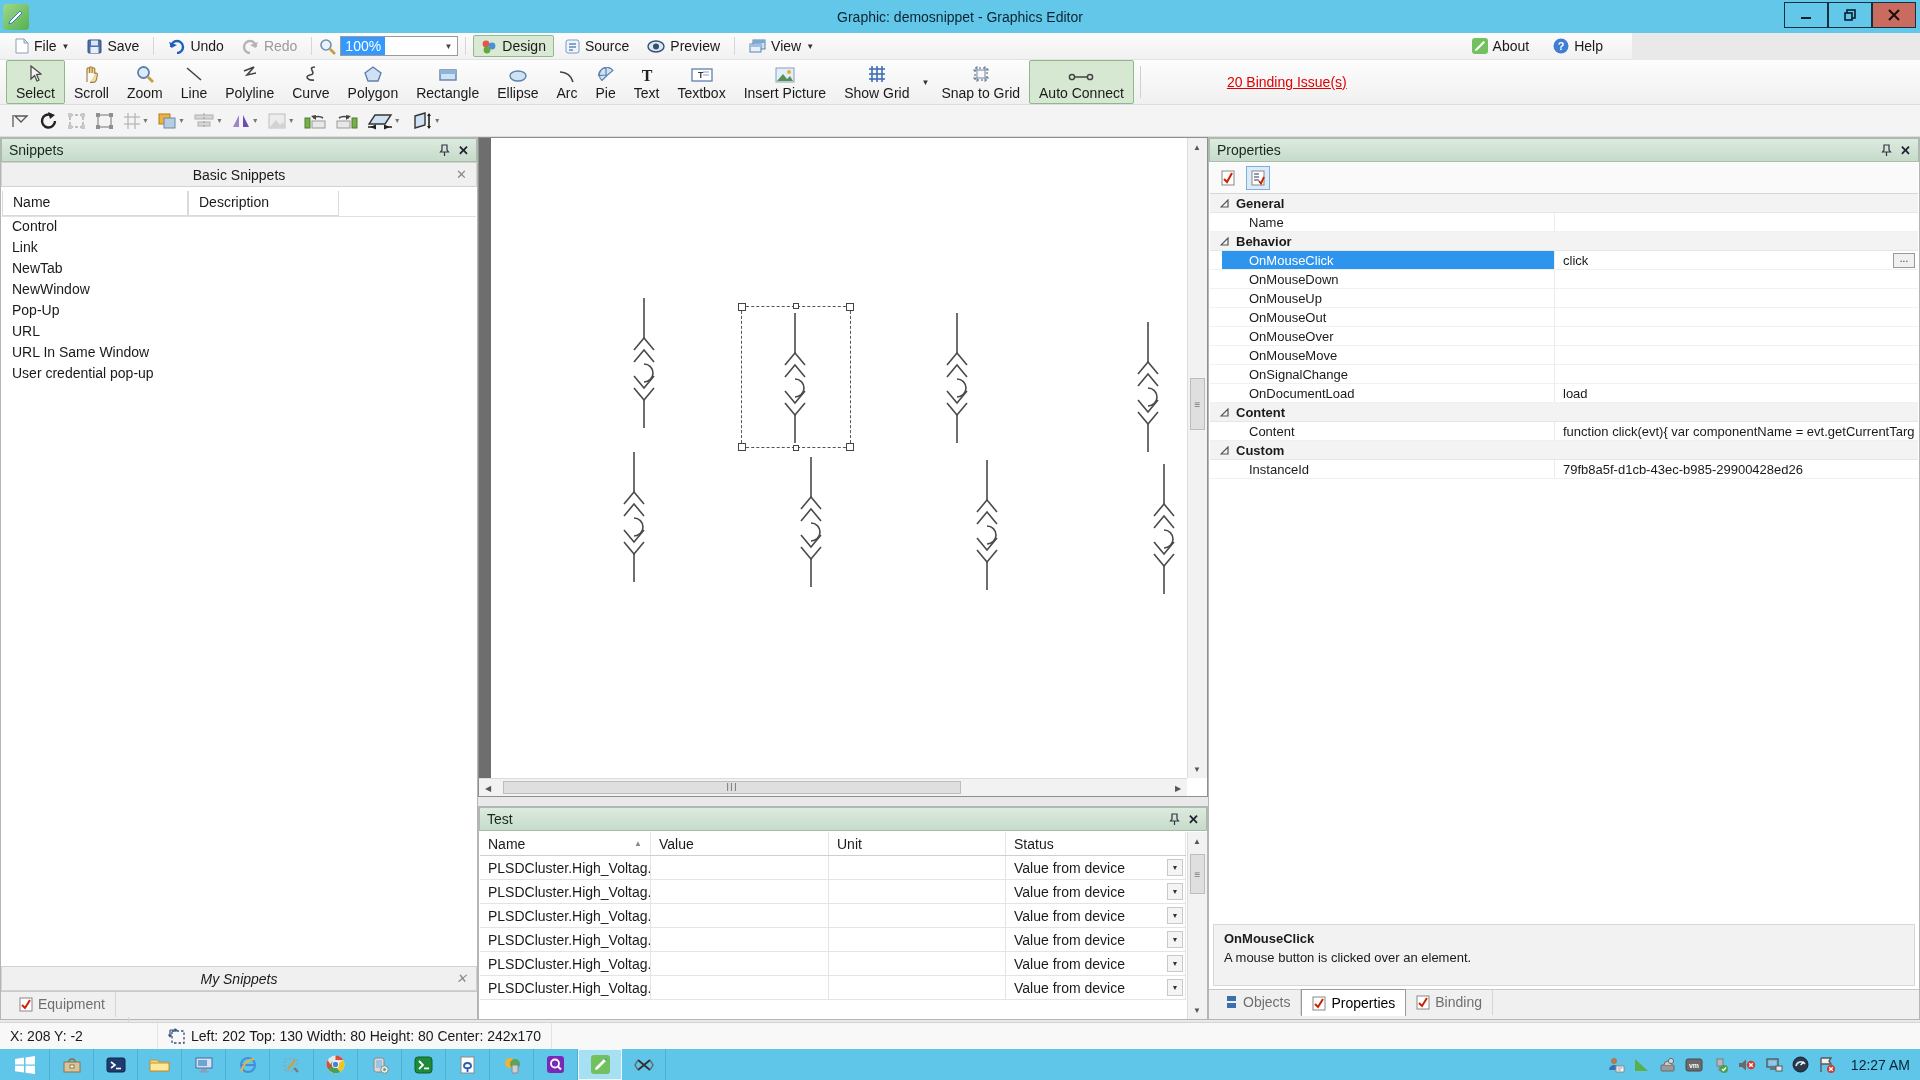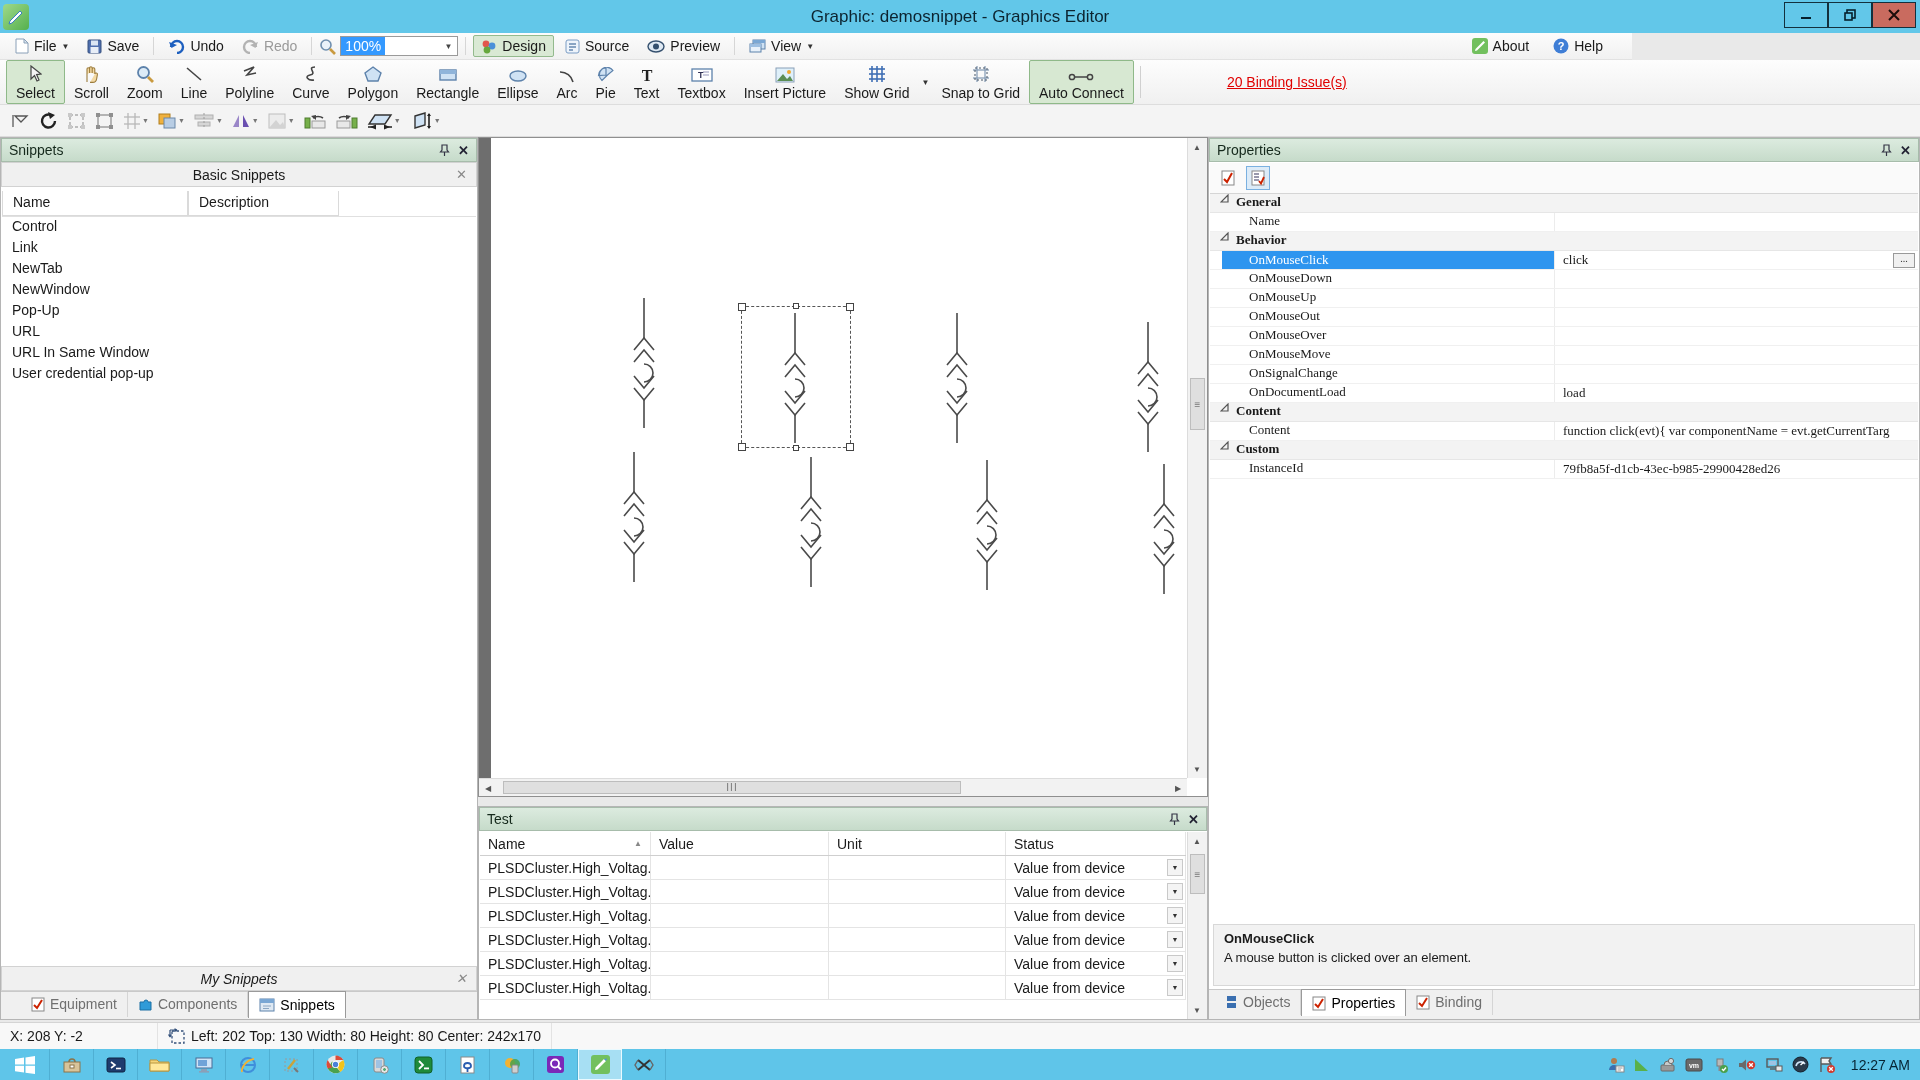--- a/index.html
+++ b/index.html
@@ -7,21 +7,21 @@
     font-family:"Liberation Sans", sans-serif; font-size:14px; color:#1a1a1a;
     background:#e9e9e9; }
 
   
   .titlebar { position:absolute; left:0; top:0; width:1920px; height:33px;
     background:#62c7e9; display:flex; align-items:center; }
   .app-icon { width:26px; height:26px; margin-left:3px; border-radius:4px;
     background:linear-gradient(135deg,#9fd98a,#55b04e); position:relative; }
   .app-icon svg { position:absolute; left:4px; top:4px; }
   .title-text { position:absolute; left:0; right:0; text-align:center;
-    font-size:17px; color:#0c2430; }
+    font-size:14px; color:#0c2430; }
   .win-btns { margin-left:auto; display:flex; height:26px; margin-right:4px; margin-top:-4px;}
   .win-btn { width:44px; height:26px; display:flex; align-items:center;
     justify-content:center; border:1px solid #13303d; color:#061a24;
     font-size:14px; font-weight:bold; }
   .win-btn.close { background:#c96b5f; }
 
   
   .menubar { position:absolute; left:0; top:33px; width:1632px; height:27px;
     background:linear-gradient(#fcfcfc,#f1f1f1); border-bottom:1px solid #e2e2e2;
     display:flex; align-items:center; padding:0 8px; gap:4px; }
@@ -72,21 +72,21 @@
   .left-panel { position:absolute; left:0; top:137px; width:478px; height:883px;
     background:#fff; border:1px solid #b5b5b5; }
   .snip-cols { position:absolute; left:1px; right:1px; top:53px; height:26px;
     border-bottom:1px solid #e0e0e0; display:flex; background:#fff; }
   .snip-col { border:1px solid #dadada; border-top:none; padding:3px 10px; }
   .snip-rows { position:absolute; left:1px; top:79px; right:1px; }
   .snip-row { height:21px; padding:1px 10px; font-size:14px; }
   .left-bottom { position:absolute; left:0; right:0; bottom:28px;font-style:italic; }
   .left-tabs { position:absolute; left:0; right:0; bottom:0; height:28px;
     background:#f0f0f0; border-top:1px solid #c9c9c9; display:flex;
-    align-items:flex-start; padding-left:20px; }
+    align-items:flex-start; padding-left:8px;flex-direction:column; }
   .ltab { display:flex; align-items:center; gap:5px; padding:4px 10px 5px;
     color:#6f6f6f; font-size:14px; border-right:1px solid #d5d5d5; }
   .ltab.active { background:#fff; border:1px solid #9a9a9a; border-bottom:none;
     color:#000; margin-top:-1px; padding-top:5px; border-right:1px solid #9a9a9a; }
 
   
   .canvas-area { position:absolute; left:478px; top:137px; width:730px; height:660px;
     background:#fff; border:1px solid #8f8f8f; }
   .canvas-strip { position:absolute; left:0; top:0; width:12px; bottom:18px; background:#6e6e6e; }
   .vscroll { position:absolute; right:0; top:0; width:20px; bottom:18px;
@@ -128,22 +128,22 @@
 
   
   .props-panel { position:absolute; left:1208px; top:137px; width:712px; height:883px;
     background:#fff; border:1px solid #b5b5b5; }
   .props-toolbar { position:absolute; left:1px; right:1px; top:25px; height:30px;
     background:#fafafa; display:flex; align-items:center; gap:6px; padding:0 6px; }
   .ptool { width:24px; height:24px; display:flex; align-items:center; justify-content:center; }
   .ptool.sel { background:#dcebf8; border:1px solid #7ab0e0; }
   .props-grid { position:absolute; left:1px; right:1px; top:55px; bottom:97px;
     background:#fff; border-top:1px solid #d5d5d5; overflow:hidden; }
-  .prow { position:relative; height:19px; display:flex; align-items:flex-start;
-    font-size:13px; border-bottom:1px solid #f0f0f0;font-family:Liberation Serif, serif; }
+  .prow { position:relative; height:19px; display:flex; align-items:center;
+    font-size:13px; border-bottom:1px solid #f0f0f0; }
   .prow.group { background:#f3f3f3; font-weight:bold; border-bottom:1px solid #e6e6e6; }
   .prow.group .glyph { margin:0 7px 0 10px; display:flex; }
   .pname { width:344px; padding-left:39px; overflow:hidden; white-space:nowrap; }
   .prow.group .pname-g { padding-left:0; }
   .pval { flex:1; padding-left:8px; border-left:1px solid #ececec; overflow:hidden;
     white-space:nowrap; align-self:stretch; display:flex; align-items:center; }
   .prow.selrow .pname { background:#2e95ef; color:#fff; margin-left:12px;
     padding-left:27px; width:332px; align-self:stretch; display:flex; align-items:center; }
   .ellipsis-btn { position:absolute; right:3px; top:2px; width:22px; height:15px;
     background:#f0f0f0; border:1px solid #999; font-size:10px; line-height:10px;

